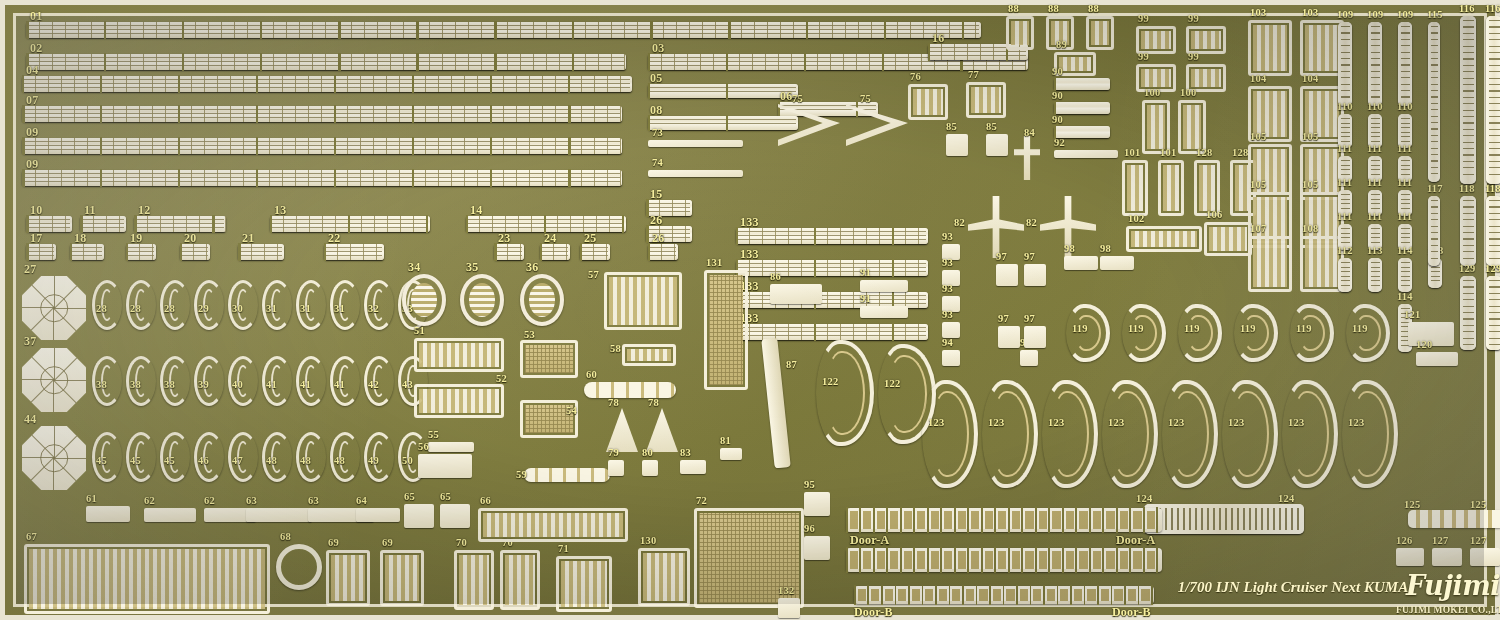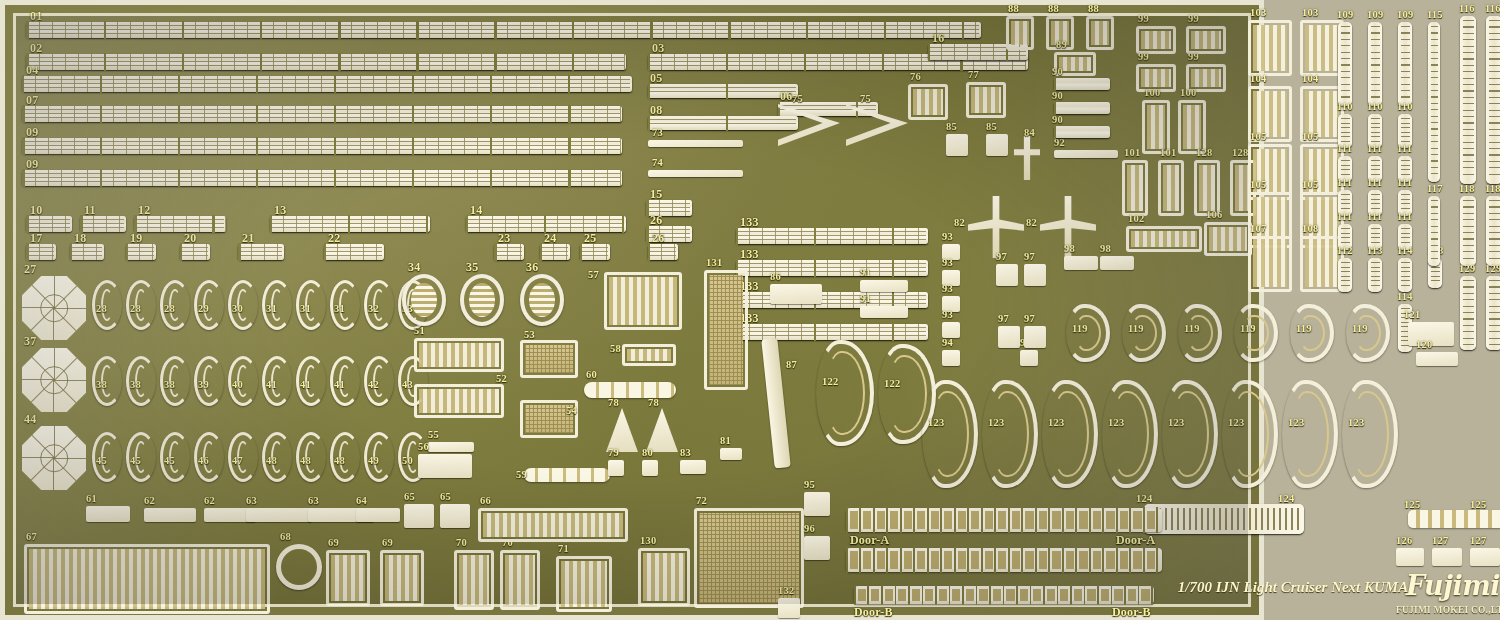--- a/index.html
+++ b/index.html
@@ -8,21 +8,21 @@
 
   #sheet{
     position:relative;
     width:1500px;height:620px;
     overflow:hidden;
     background:#b9b29a;
   }
 
   
   #fret-frame{
-    position:absolute;left:0;top:0;width:1264px;height:620px;
+    position:absolute;left:0;top:0;width:1500px;height:620px;
     box-sizing:border-box;
     border:5px solid #e8e4d2;
     background:
       radial-gradient(ellipse at 30% 25%, #8e8a52 0%, #7f7b44 45%, #74713c 100%);
   }
   #fret-plate{
     position:absolute;left:8px;top:8px;right:8px;bottom:8px;
     box-sizing:border-box;
     border:3px solid #ddd8c0;
     background:

